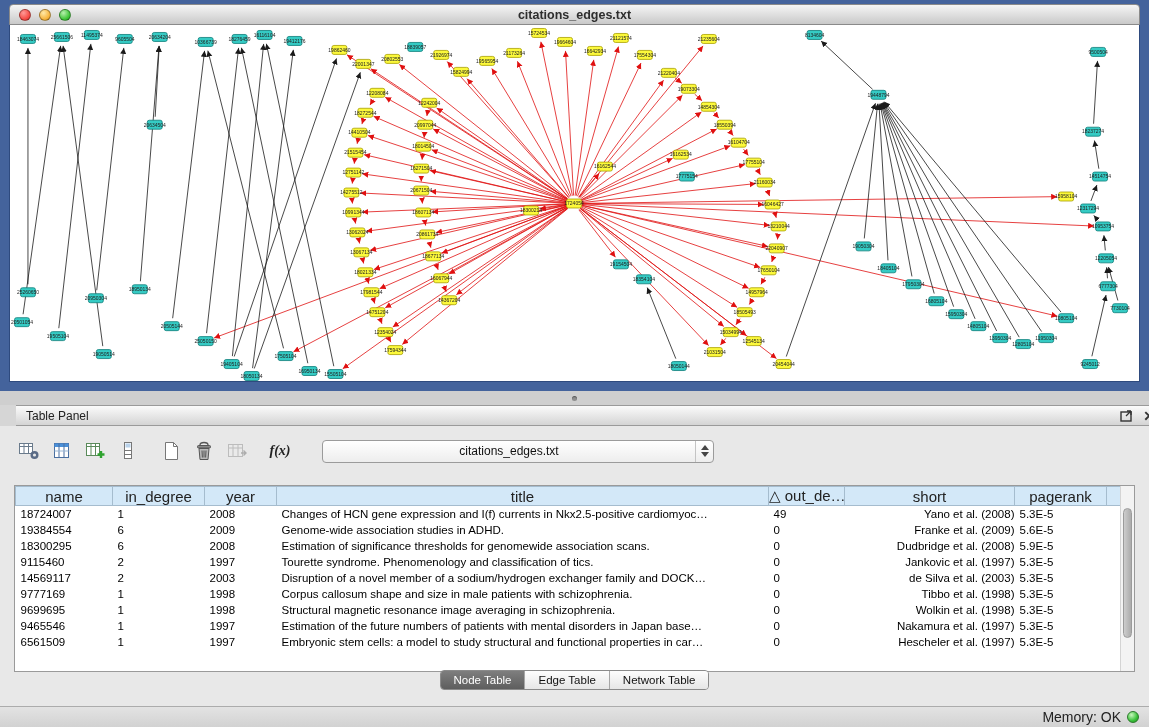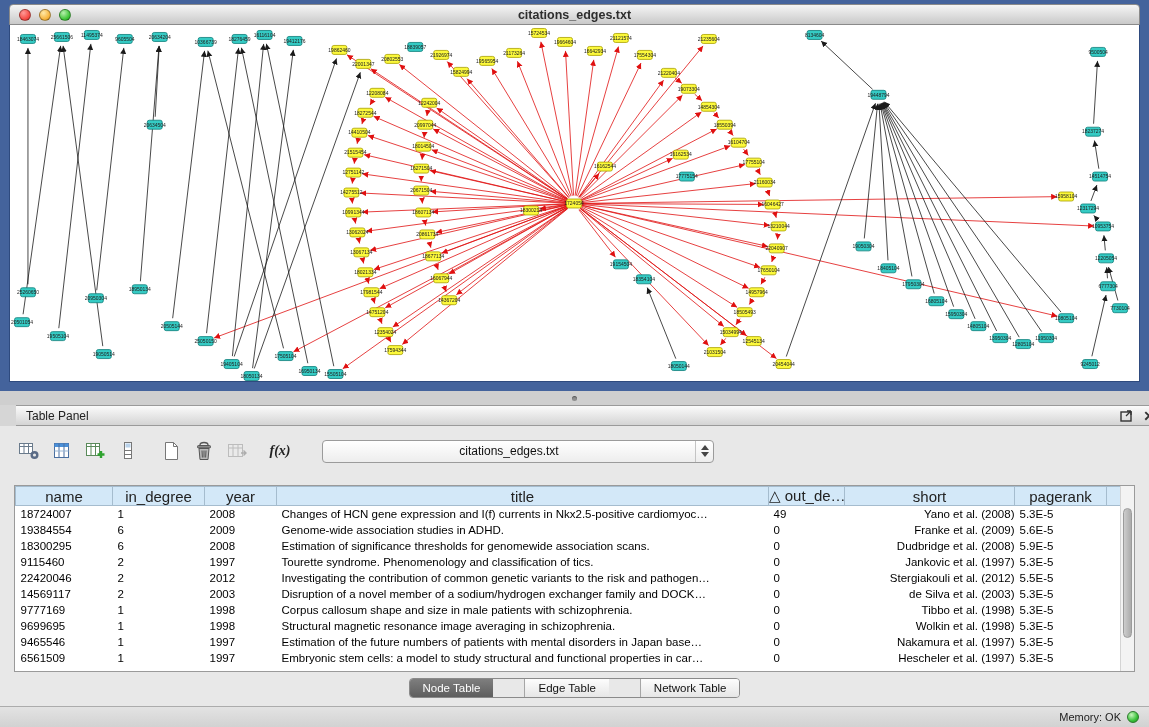--- a/index.html
+++ b/index.html
@@ -64,31 +64,31 @@
   table.data th { height:19px; background:var(--header-blue,#D3E8F8); border:1px solid #A5BCCE;
     font-weight:normal; font-size:15px; color:#222; overflow:hidden; white-space:nowrap; }
   table.data td { height:16px; font-size:11.5px; color:#000; padding-left:5px;
     white-space:nowrap; overflow:hidden; }
   td.al-center { text-align:right; padding-left:0; }
   .vscroll { position:absolute; top:0; right:0; width:14px; height:100%;
     background:#F3F3F3; border-left:1px solid #D4D4D4; }
   .vthumb { position:absolute; left:2px; top:22px; width:9px; height:130px;
     background:linear-gradient(90deg,#CDCDCD,#ACACAC); border-radius:5px; border:1px solid #9B9B9B; }
 
-  .tabs { position:absolute; top:252px; left:50%; transform:translateX(-50%);
-    display:flex; height:20px; border:1px solid #8A8A8A; border-radius:4px; overflow:hidden;gap:31px; }
+  .tabs { position:absolute; top:244px; left:50%; transform:translateX(-50%);
+    display:flex; height:20px; border:1px solid #8A8A8A; border-radius:4px; overflow:hidden; }
   .tab { padding:0 13px; line-height:19px; font-size:11.5px; color:#111;
     background:linear-gradient(#FDFDFD,#E6E6E6); border-left:1px solid #A6A6A6; }
   .tab:first-child { border-left:none; }
   .tab.selected { background:linear-gradient(#7E7E7E,var(--selected-tab,#5E5E5E)); color:#fff; }
 
   .status-bar { position:absolute; top:706px; left:0; width:100%; height:21px;
     background:linear-gradient(#E3E3E3,#D2D2D2); border-top:1px solid #ACACAC;
     display:flex; align-items:center; justify-content:flex-end; padding:0 10px; gap:6px; }
-  .memory-text { font-size:11px; color:#222; }
+  .memory-text { font-size:14px; color:#222; }
   .memory-orb { width:12px; height:12px; border-radius:50%; border:1px solid #2A7A2A;
     background:radial-gradient(circle at 35% 30%, #C8F7BE, var(--memory-green,#3AC23A) 60%, #1E8D1E); }
 </style>
 </head>
 <body>
 
 <div class="window">
   <div class="titlebar">
     <div class="lights">
       <span class="light red"></span>
@@ -826,30 +826,20 @@
             <td>9115460</td>
             <td>2</td>
             <td>1997</td>
             <td>Tourette syndrome. Phenomenology and classification of tics.</td>
             <td>0</td>
             <td class="al-center">Jankovic et al. (1997)</td>
             <td>5.3E-5</td>
             <td></td>
           </tr>
           <tr>
-            <td>22420046</td>
-            <td>2</td>
-            <td>2012</td>
-            <td>Investigating the contribution of common genetic variants to the risk and pathogen…</td>
-            <td>0</td>
-            <td class="al-center">Stergiakouli et al. (2012)</td>
-            <td>5.5E-5</td>
-            <td></td>
-          </tr>
-          <tr>
             <td>14569117</td>
             <td>2</td>
             <td>2003</td>
             <td>Disruption of a novel member of a sodium/hydrogen exchanger family and DOCK…</td>
             <td>0</td>
             <td class="al-center">de Silva et al. (2003)</td>
             <td>5.3E-5</td>
             <td></td>
           </tr>
           <tr>

